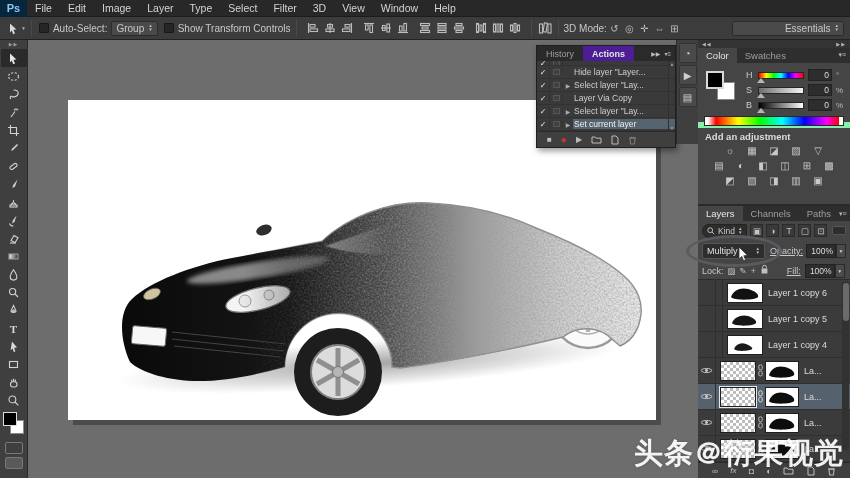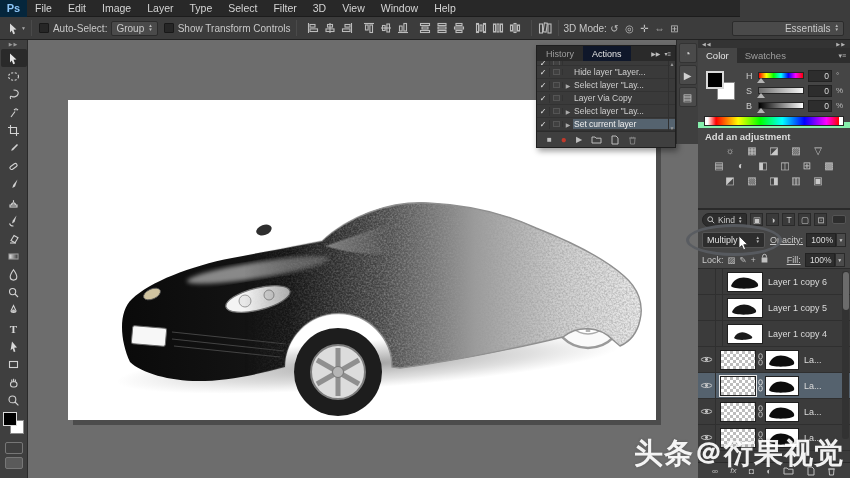--- a/index.html
+++ b/index.html
@@ -1,21 +1,21 @@
 <!DOCTYPE html>
 <html><head>
 <meta charset="utf-8">
 <style>
   * { margin:0; padding:0; box-sizing:border-box; }
   html,body { width:850px; height:478px; overflow:hidden; background:#2b2b2b;
               font-family:"Liberation Sans", sans-serif; }
   #app { position:relative; width:850px; height:478px; background:#3c3c3c; }
 
   
-  #menubar { position:absolute; left:0; top:0; width:740px; height:17px;
+  #menubar { position:absolute; left:0; top:0; width:850px; height:17px;
              background:#282828; display:flex; align-items:center; border-bottom:1px solid #1c1c1c; }
   #ps-logo { width:27px; height:17px; background:#05263c; color:#8ec6f8; font-weight:bold;
              font-size:11px; display:flex; align-items:center; justify-content:center; }
   .menu-item { color:#d4d4d4; font-size:10.5px; padding:9px 8px; line-height:17px; cursor:default; }
 
   
   #optionsbar { position:absolute; left:0; top:17px; width:850px; height:23px;
                 background:#3c3c3c; border-bottom:1px solid #222; display:flex;
                 align-items:center; font-size:10px; color:#c8c8c8; }
   .ob-sep { width:1px; height:16px; background:#2a2a2a; border-right:1px solid #4a4a4a; margin:0 5px; }
@@ -59,21 +59,21 @@
                      border-left:1px solid #2a2a2a; display:flex; flex-direction:column; align-items:center; padding-top:3px; gap:2px; }
   .strip-btn { width:18px; height:20px; background:#4a4a4a; border:1px solid #333; border-radius:2px;
                color:#cfcfcf; font-size:10px; display:flex; align-items:center; justify-content:center; }
 
   
   #actions-panel { position:absolute; left:508px; top:5px; width:140px; height:103px;
                    background:#3a3a3a; border:1px solid #1f1f1f; box-shadow:2px 3px 6px rgba(0,0,0,.4);
                    font-size:8.5px; color:#d0d0d0; }
   #actions-tabs { height:15px; background:#2a2a2a; display:flex; align-items:stretch; }
   .ap-tab { padding:0 9px; display:flex; align-items:center; font-size:9px; color:#9e9e9e; }
-  .ap-tab.active { background:#0f172a; color:#e4e4e4; }
+  .ap-tab.active { background:#4c1d95; color:#e4e4e4;font-weight:bold; }
   #actions-tabs .tail { margin-left:auto; display:flex; align-items:center; gap:4px; padding-right:4px;
                         color:#bdbdbd; font-size:6px; }
   #actions-list { height:70px; overflow:hidden; position:relative; background:#3a3a3a; }
   .act-row { height:13px; display:flex; align-items:center; border-bottom:1px solid #323232; }
   .act-row.partial { height:5px; overflow:hidden; }
   .act-check { width:13px; text-align:center; color:#e8e8e8; font-size:8px; border-right:1px solid #323232; }
   .act-toggle { width:13px; border-right:1px solid #323232; display:flex; justify-content:center; }
   .act-toggle span { width:7px; height:6px; border:1px solid #555; background:#404040; }
   .act-exp { width:10px; text-align:center; color:#aaa; font-size:6px; }
   .act-label { flex:1; white-space:nowrap; overflow:hidden; padding-left:1px; }
@@ -732,20 +732,26 @@
         <div class="adj-row">
           <span class="adj-ico">◩</span>
           <span class="adj-ico">▧</span>
           <span class="adj-ico">◨</span>
           <span class="adj-ico">▥</span>
           <span class="adj-ico">▣</span>
         </div>
       </div>
 
       <div id="layers-panel">
+        <div class="panel-tabs">
+          <span class="p-tab active">Layers</span>
+          <span class="p-tab">Channels</span>
+          <span class="p-tab">Paths</span>
+          <span class="p-menu">▾≡</span>
+        </div>
 
         <div id="filter-row">
           <span id="kind-drop">
             <svg width="8" height="8" viewBox="0 0 8 8">
                 <circle cx="3.2" cy="3.2" r="2.4" fill="none" stroke="#bbb"></circle>
                 <line x1="5" y1="5" x2="7.2" y2="7.2" stroke="#bbb"></line>
               </svg>
             <span>Kind</span>
             <span class="updn">
                 <span>▲</span>

